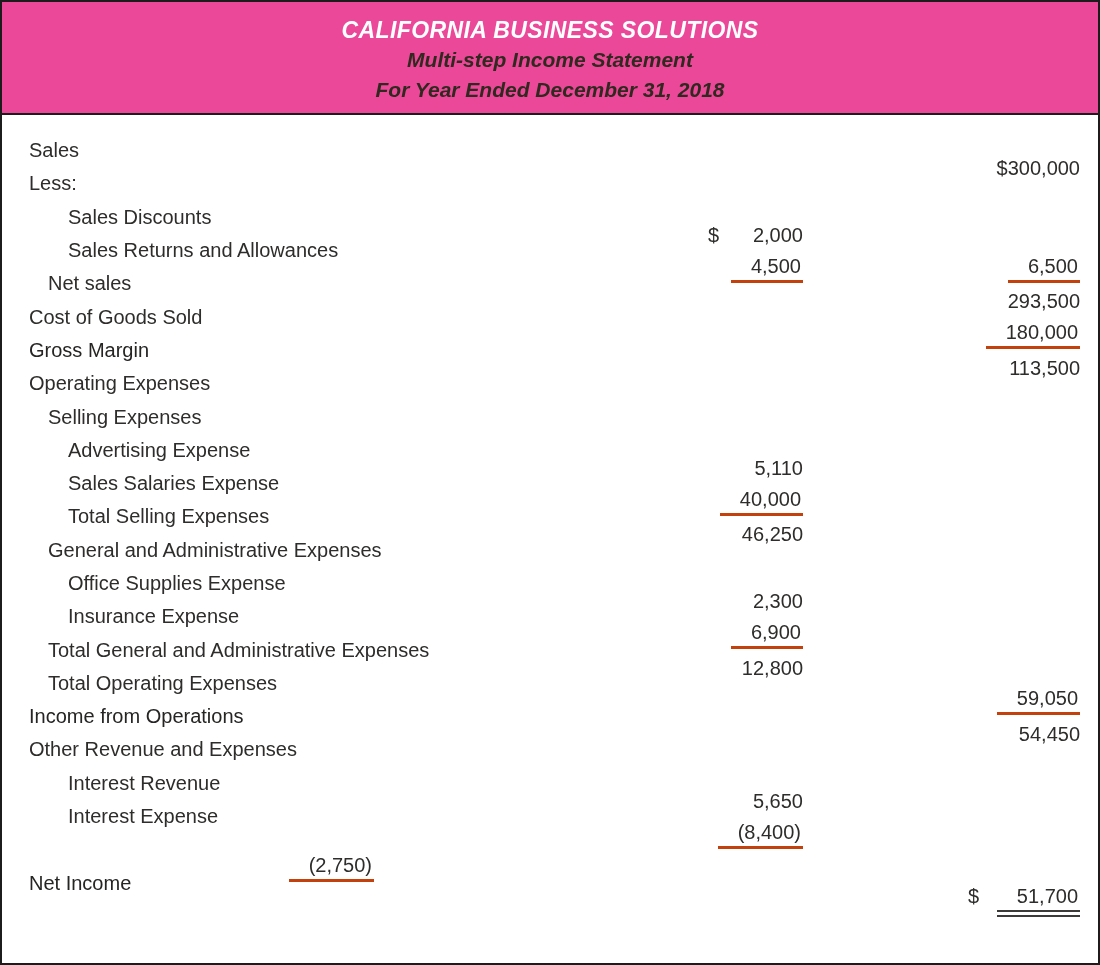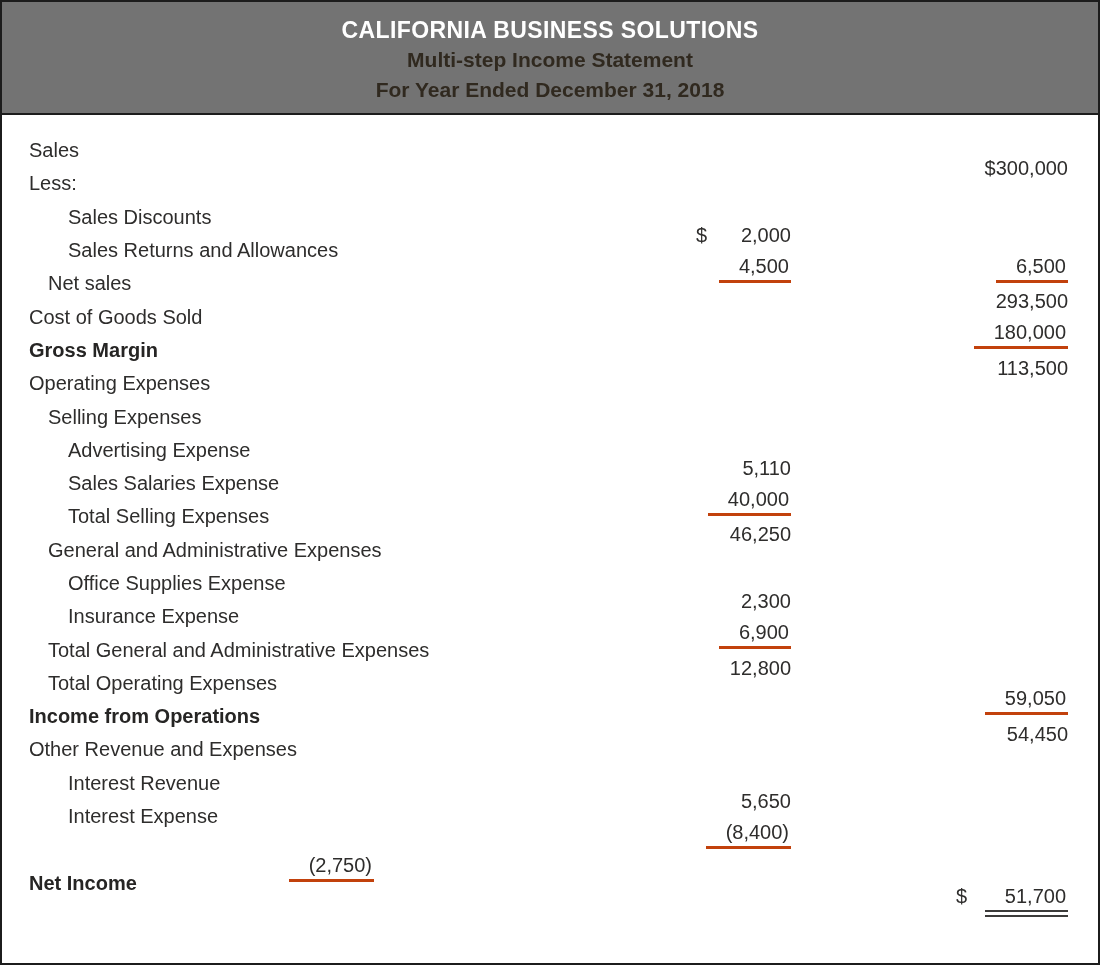--- a/index.html
+++ b/index.html
@@ -33,30 +33,30 @@
     line-height: 30px;
   }
   .h-subtitle, .h-period {
     color: #30291f;
     font-weight: 700;
     font-size: 21px;
     line-height: 30px;
   }
   .body {
     box-sizing: border-box;
-    padding: 19px 30px 0 0;
+    padding: 19px 18px 0 0;
   }
   .row {
     display: flex;
     align-items: center;
     height: 33.3px;
     font-size: 20px;
     color: #2e2d2c;
   }
-  .row.bold .label { font-weight: 700; color: #262524; }
+  .row.bold .label { font-weight: 400; color: #262524; }
   .label { flex: 1 1 auto; white-space: nowrap; }
   .indent0 { padding-left: 27px; }
   .indent1 { padding-left: 46px; }
   .indent2 { padding-left: 66px; }
   .amount-mid, .amount-right {
     display: flex;
     justify-content: flex-end;
     align-items: baseline;
     white-space: nowrap;
     margin-top: 36px;
@@ -72,21 +72,21 @@
   }
   .u-double {
     border-bottom: 7px double #3c3b3a;
     padding: 0 2px 2px 20px;
   }
 </style>
 </head>
 <body>
 
 <div class="sheet">
-  <header class="header" style="background: #737373;">
+  <header class="header" style="background: #ec4899; font-style: italic;">
     <div class="h-company" style="color: rgb(255, 255, 255);">CALIFORNIA BUSINESS SOLUTIONS</div>
     <div class="h-subtitle">Multi-step Income Statement</div>
     <div class="h-period">For Year Ended December 31, 2018</div>
   </header>
   <main class="body">
       <div class="row">
         <div class="label indent0">Sales</div>
         <div class="amount-mid"></div>
         <div class="amount-right">
           <span class="value">$300,000</span>

